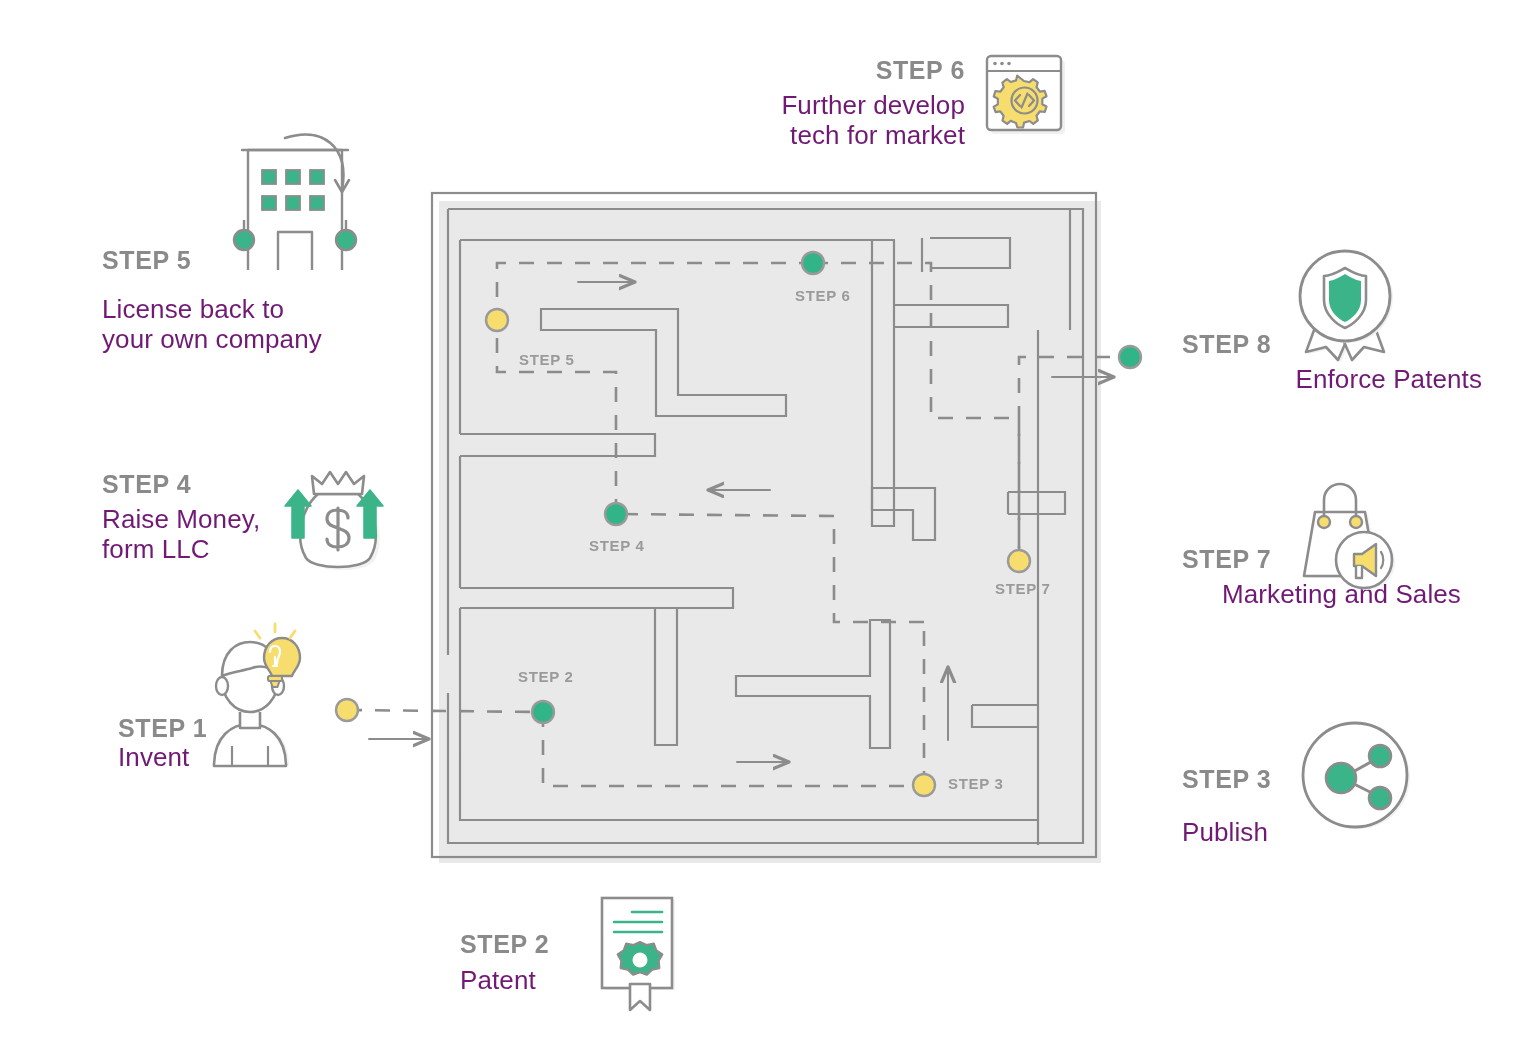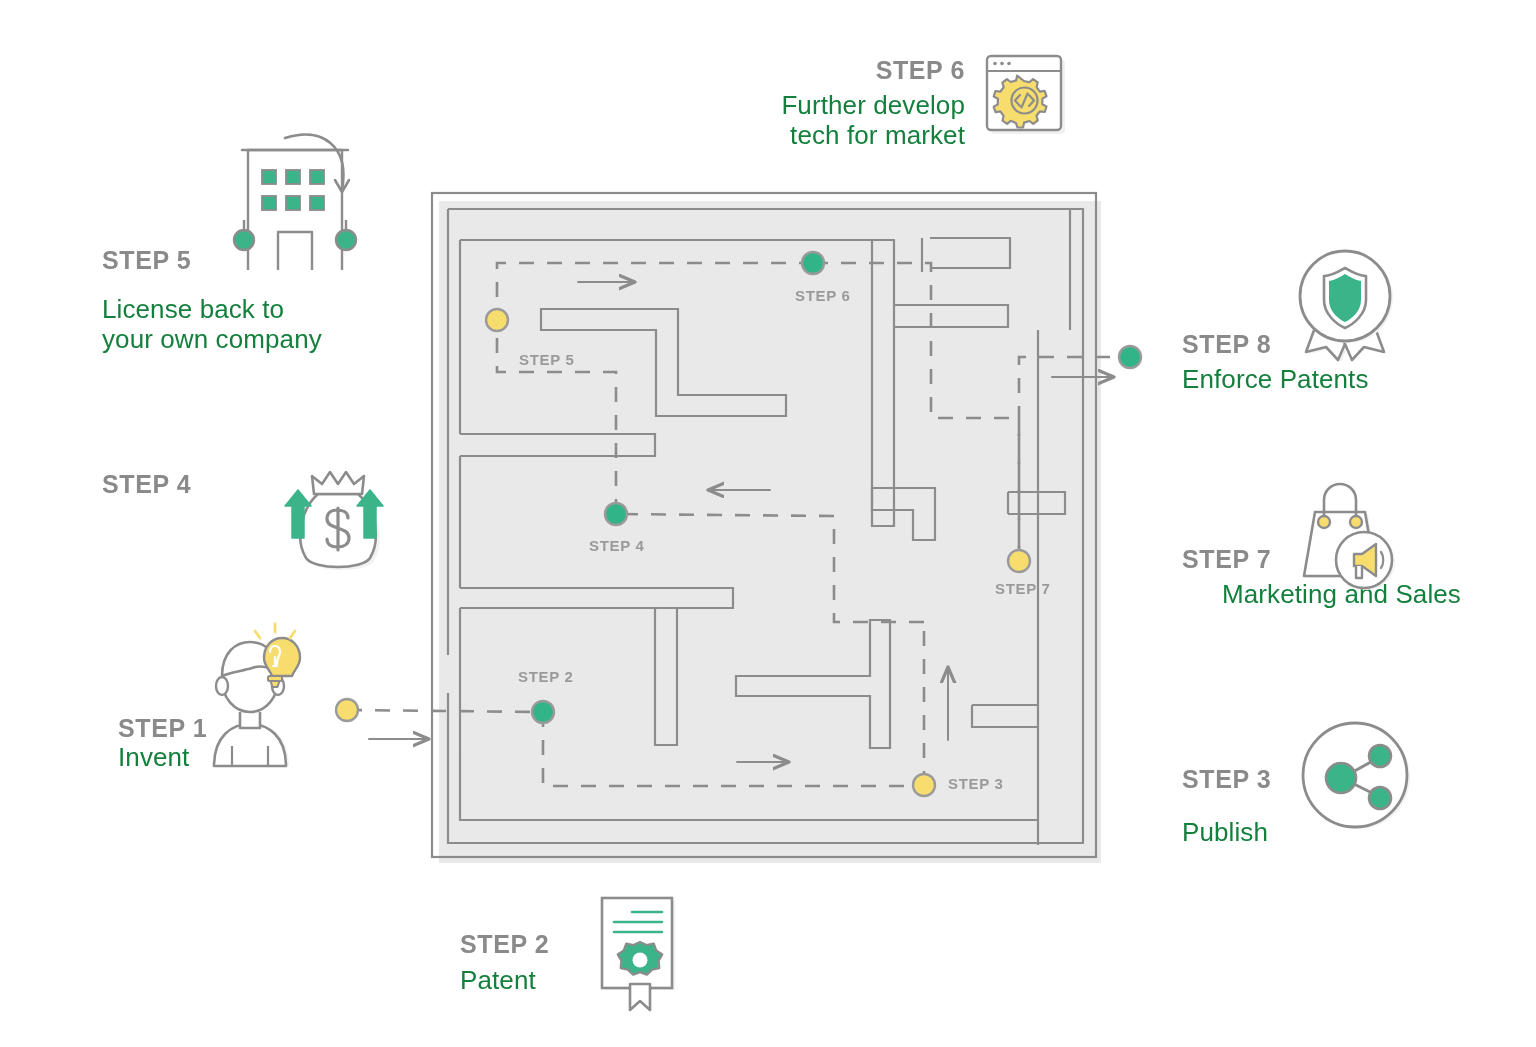--- a/index.html
+++ b/index.html
@@ -16,21 +16,21 @@
   .step-title{
     font-weight:bold;
     font-size:25px;
     letter-spacing:0.6px;
     color:#8a8a8a;
     line-height:1.12;
     white-space:nowrap;
   }
   .step-desc{
     font-size:26px;
-    color:#15803d;
+    color:#701a75;
     line-height:1.16;
     white-space:pre-line;
     letter-spacing:0.1px;
   }
   .ta-right{text-align:right;}
   .ta-left{text-align:left;}
 
   
   .maze-label{
     position:absolute;
@@ -232,20 +232,22 @@
       <circle cx="14" cy="112" r="10" fill="#3cb489" stroke="#8c8c8c" stroke-width="2.4"></circle>
       <circle cx="116" cy="112" r="10" fill="#3cb489" stroke="#8c8c8c" stroke-width="2.4"></circle>
       <line x1="14" y1="102" x2="14" y2="92" stroke="#8c8c8c" stroke-width="2.4"></line>
       <line x1="116" y1="102" x2="116" y2="92" stroke="#8c8c8c" stroke-width="2.4"></line>
       <path d="M8 92 L122 92" stroke="#8c8c8c" stroke-width="0"></path>
     </svg>
   </div>
 
   <div class="step-block ta-left" style="left:102px;top:470px;width:230px;">
     <div class="step-title">STEP 4</div>
+    <div class="step-desc" style="margin-top:6px;">Raise Money,
+form LLC</div>
   </div>
   <div class="icon-wrap" style="left:284px;top:450px;">
     <svg width="110" height="125" viewBox="0 0 110 125">
       <path d="M22 108 C10 88 18 58 34 44 L74 44 C90 58 98 88 86 108 C78 120 30 120 22 108 Z" fill="#f2f2f2" transform="translate(4,3)" stroke="none"></path>
       <path d="M22 108 C10 88 18 58 34 44 L74 44 C90 58 98 88 86 108 C78 120 30 120 22 108 Z" fill="#fff" stroke="#8c8c8c" stroke-width="2.6" stroke-linejoin="round"></path>
       <path d="M30 44 L28 26 L38 34 L46 22 L54 34 L62 22 L70 34 L80 26 L78 44 Z" fill="#fff" stroke="#8c8c8c" stroke-width="2.6" stroke-linejoin="round"></path>
       <path d="M54 58 L54 100 M64 68 C64 62 58 60 53 60 C46 60 43 64 43 69 C43 80 65 76 65 88 C65 94 60 97 53 97 C47 97 43 94 43 89" fill="none" stroke="#8c8c8c" stroke-width="3.2" stroke-linecap="round"></path>
       <path d="M8 88 L8 56 L1 56 L14 40 L27 56 L20 56 L20 88 Z" fill="#3cb489" stroke="#3cb489" stroke-width="1.5" stroke-linejoin="round"></path>
       <path d="M80 88 L80 56 L73 56 L86 40 L99 56 L92 56 L92 88 Z" fill="#3cb489" stroke="#3cb489" stroke-width="1.5" stroke-linejoin="round"></path>
     </svg>
@@ -278,21 +280,21 @@
       <g stroke="#f7dd6e" stroke-width="2.8" stroke-linecap="round">
         <line x1="73" y1="12" x2="73" y2="4"></line>
         <line x1="58" y1="18" x2="53" y2="11"></line>
         <line x1="88" y1="18" x2="93" y2="11"></line>
       </g>
     </svg>
   </div>
 
   <div class="step-block ta-left" style="left:1182px;top:330px;width:300px;">
     <div class="step-title">STEP 8</div>
-    <div class="step-desc" style="margin-top:6px;">Enforce Patents</div>
+    <div class="step-desc" style="margin-top:6px;text-align:right;">Enforce Patents</div>
   </div>
   <div class="icon-wrap" style="left:1288px;top:248px;">
     <svg width="120" height="115" viewBox="0 0 120 115">
       <path d="M32 66 L18 104 L38 99 L50 112 L64 80 Z" fill="#f1f1f1" transform="translate(3,2)"></path>
       <path d="M32 66 L18 104 L38 99 L50 112 L64 80 Z" fill="#fff" stroke="#8c8c8c" stroke-width="2.6" stroke-linejoin="round"></path>
       <path d="M82 66 L96 104 L76 99 L64 112 L50 80 Z" fill="#fff" stroke="#8c8c8c" stroke-width="2.6" stroke-linejoin="round"></path>
       <circle cx="57" cy="48" r="45" fill="#f2f2f2" transform="translate(3,2)"></circle>
       <circle cx="57" cy="48" r="45" fill="#fff" stroke="#8c8c8c" stroke-width="2.8"></circle>
       <path d="M36 28 C44 28 50 24 57 20 C64 24 70 28 78 28 L78 52 C78 66 66 76 57 80 C48 76 36 66 36 52 Z" fill="#fff" stroke="#8c8c8c" stroke-width="2.6" stroke-linejoin="round"></path>
       <path d="M41 33 C47 32 52 29 57 26 C62 29 67 32 73 33 L73 52 C73 63 64 71 57 74 C50 71 41 63 41 52 Z" fill="#3cb489"></path>

